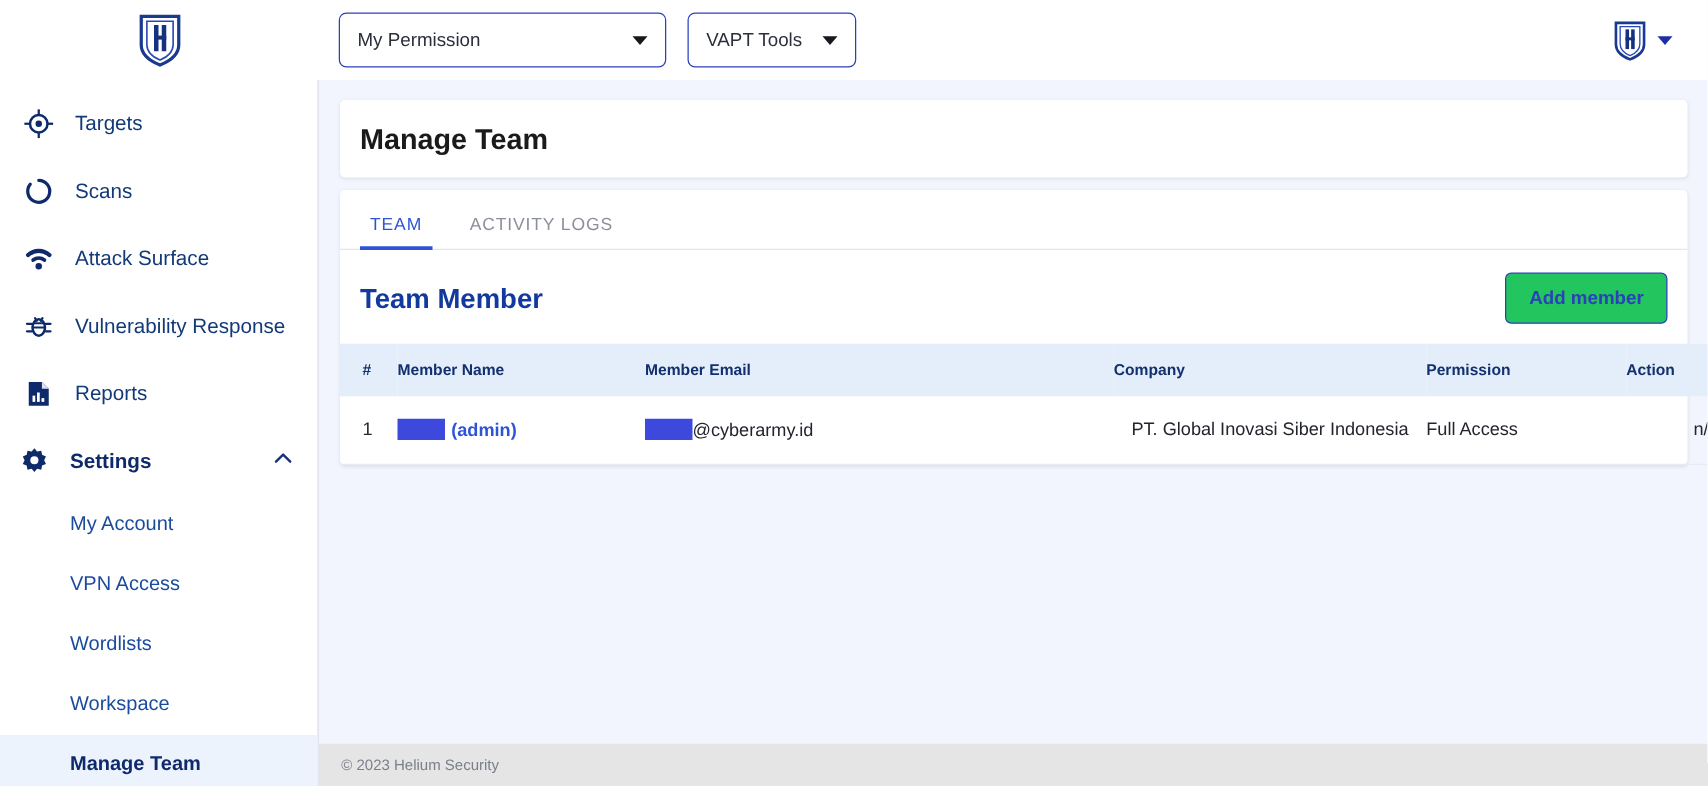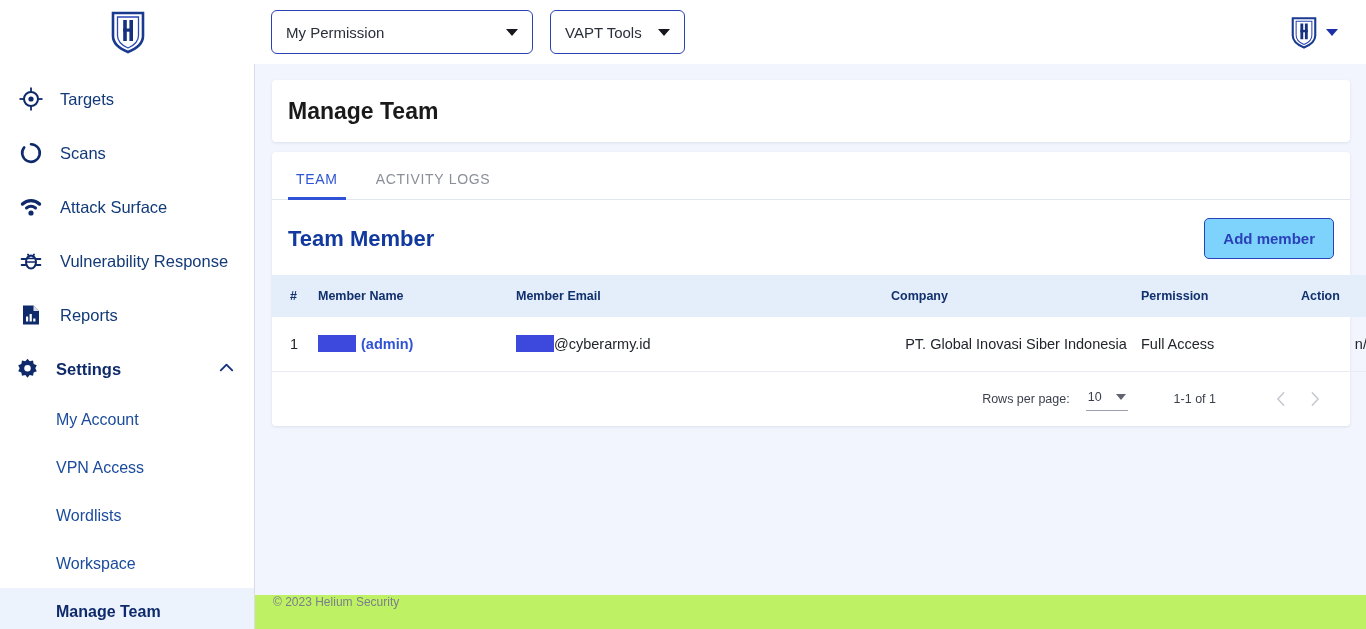--- a/index.html
+++ b/index.html
@@ -132,21 +132,21 @@
     height: 3px; background: #2f53d6;
   }
 
   .section-head {
     display: flex; align-items: center; justify-content: space-between;
     padding: 18px 16px 16px 16px;
   }
   .section-title { font-size: 22px; font-weight: 700; color: #123a9e; }
   .add-btn {
     border: 1.5px solid #2a41b8; border-radius: 5px;
-    background: #7dd3fc;
+    background: #22c55e;
     color: #2a41b8; font-size: 15px; font-weight: 700;
     padding: 11px 18px; cursor: pointer;
     font-family: "Liberation Sans", sans-serif;
   }
 
   table.team { width: 100%; border-collapse: collapse; table-layout: fixed; }
   table.team thead th {
     background: #e3eefa;
     color: #12306e; font-size: 12.5px; font-weight: 700;
     text-align: left; padding: 13px 0; height: 42px;
@@ -189,22 +189,22 @@
   }
   .range-label { margin-right: 48px; }
   .nav-arrow {
     width: 34px; height: 34px; display: flex; align-items: center; justify-content: center;
     color: #c3c7d0; font-size: 20px; cursor: pointer;
   }
 
   
   .footer {
     position: absolute; left: 255px; right: 0; bottom: 0;
-    height: 34px; background: #bef264;
-    display: flex; align-items: flex-start; padding: 0 18px;
+    height: 34px; background: #e5e5e5;
+    display: flex; align-items: center; padding: 0 18px;
     font-size: 12px; color: #7a7f8a;
     z-index: 3;
   }
 </style>
 </head>
 <body>
 
 <div class="app">
 
   <div class="topbar">
@@ -376,38 +376,20 @@
               <td class="col-email">
                 <span class="redact"></span><span>@cyberarmy.id</span>
               </td>
               <td class="col-comp">PT. Global Inovasi Siber Indonesia</td>
               <td class="col-perm">Full Access</td>
               <td class="col-act na">n/a</td>
             </tr>
           </tbody>
         </table>
 
-        <div class="pager">
-          <span class="pager-label">Rows per page:</span>
-          <span class="rows-sel">
-            <span>10</span>
-            <span class="caret-sm"></span>
-          </span>
-          <span class="range-label">1-1 of 1</span>
-          <span class="nav-arrow">
-            <svg viewBox="0 0 20 20" width="18" height="18">
-              <path d="M13 3 L6.5 10 L13 17" fill="none" stroke="#c3c7d0" stroke-width="1.6" stroke-linecap="round" stroke-linejoin="round"></path>
-            </svg>
-          </span>
-          <span class="nav-arrow">
-            <svg viewBox="0 0 20 20" width="18" height="18">
-              <path d="M7 3 L13.5 10 L7 17" fill="none" stroke="#c3c7d0" stroke-width="1.6" stroke-linecap="round" stroke-linejoin="round"></path>
-            </svg>
-          </span>
-        </div>
 
       </section>
     </main>
 
     <div class="footer">
       <span>© 2023 Helium Security</span>
     </div>
 
   </div>
 </div>

